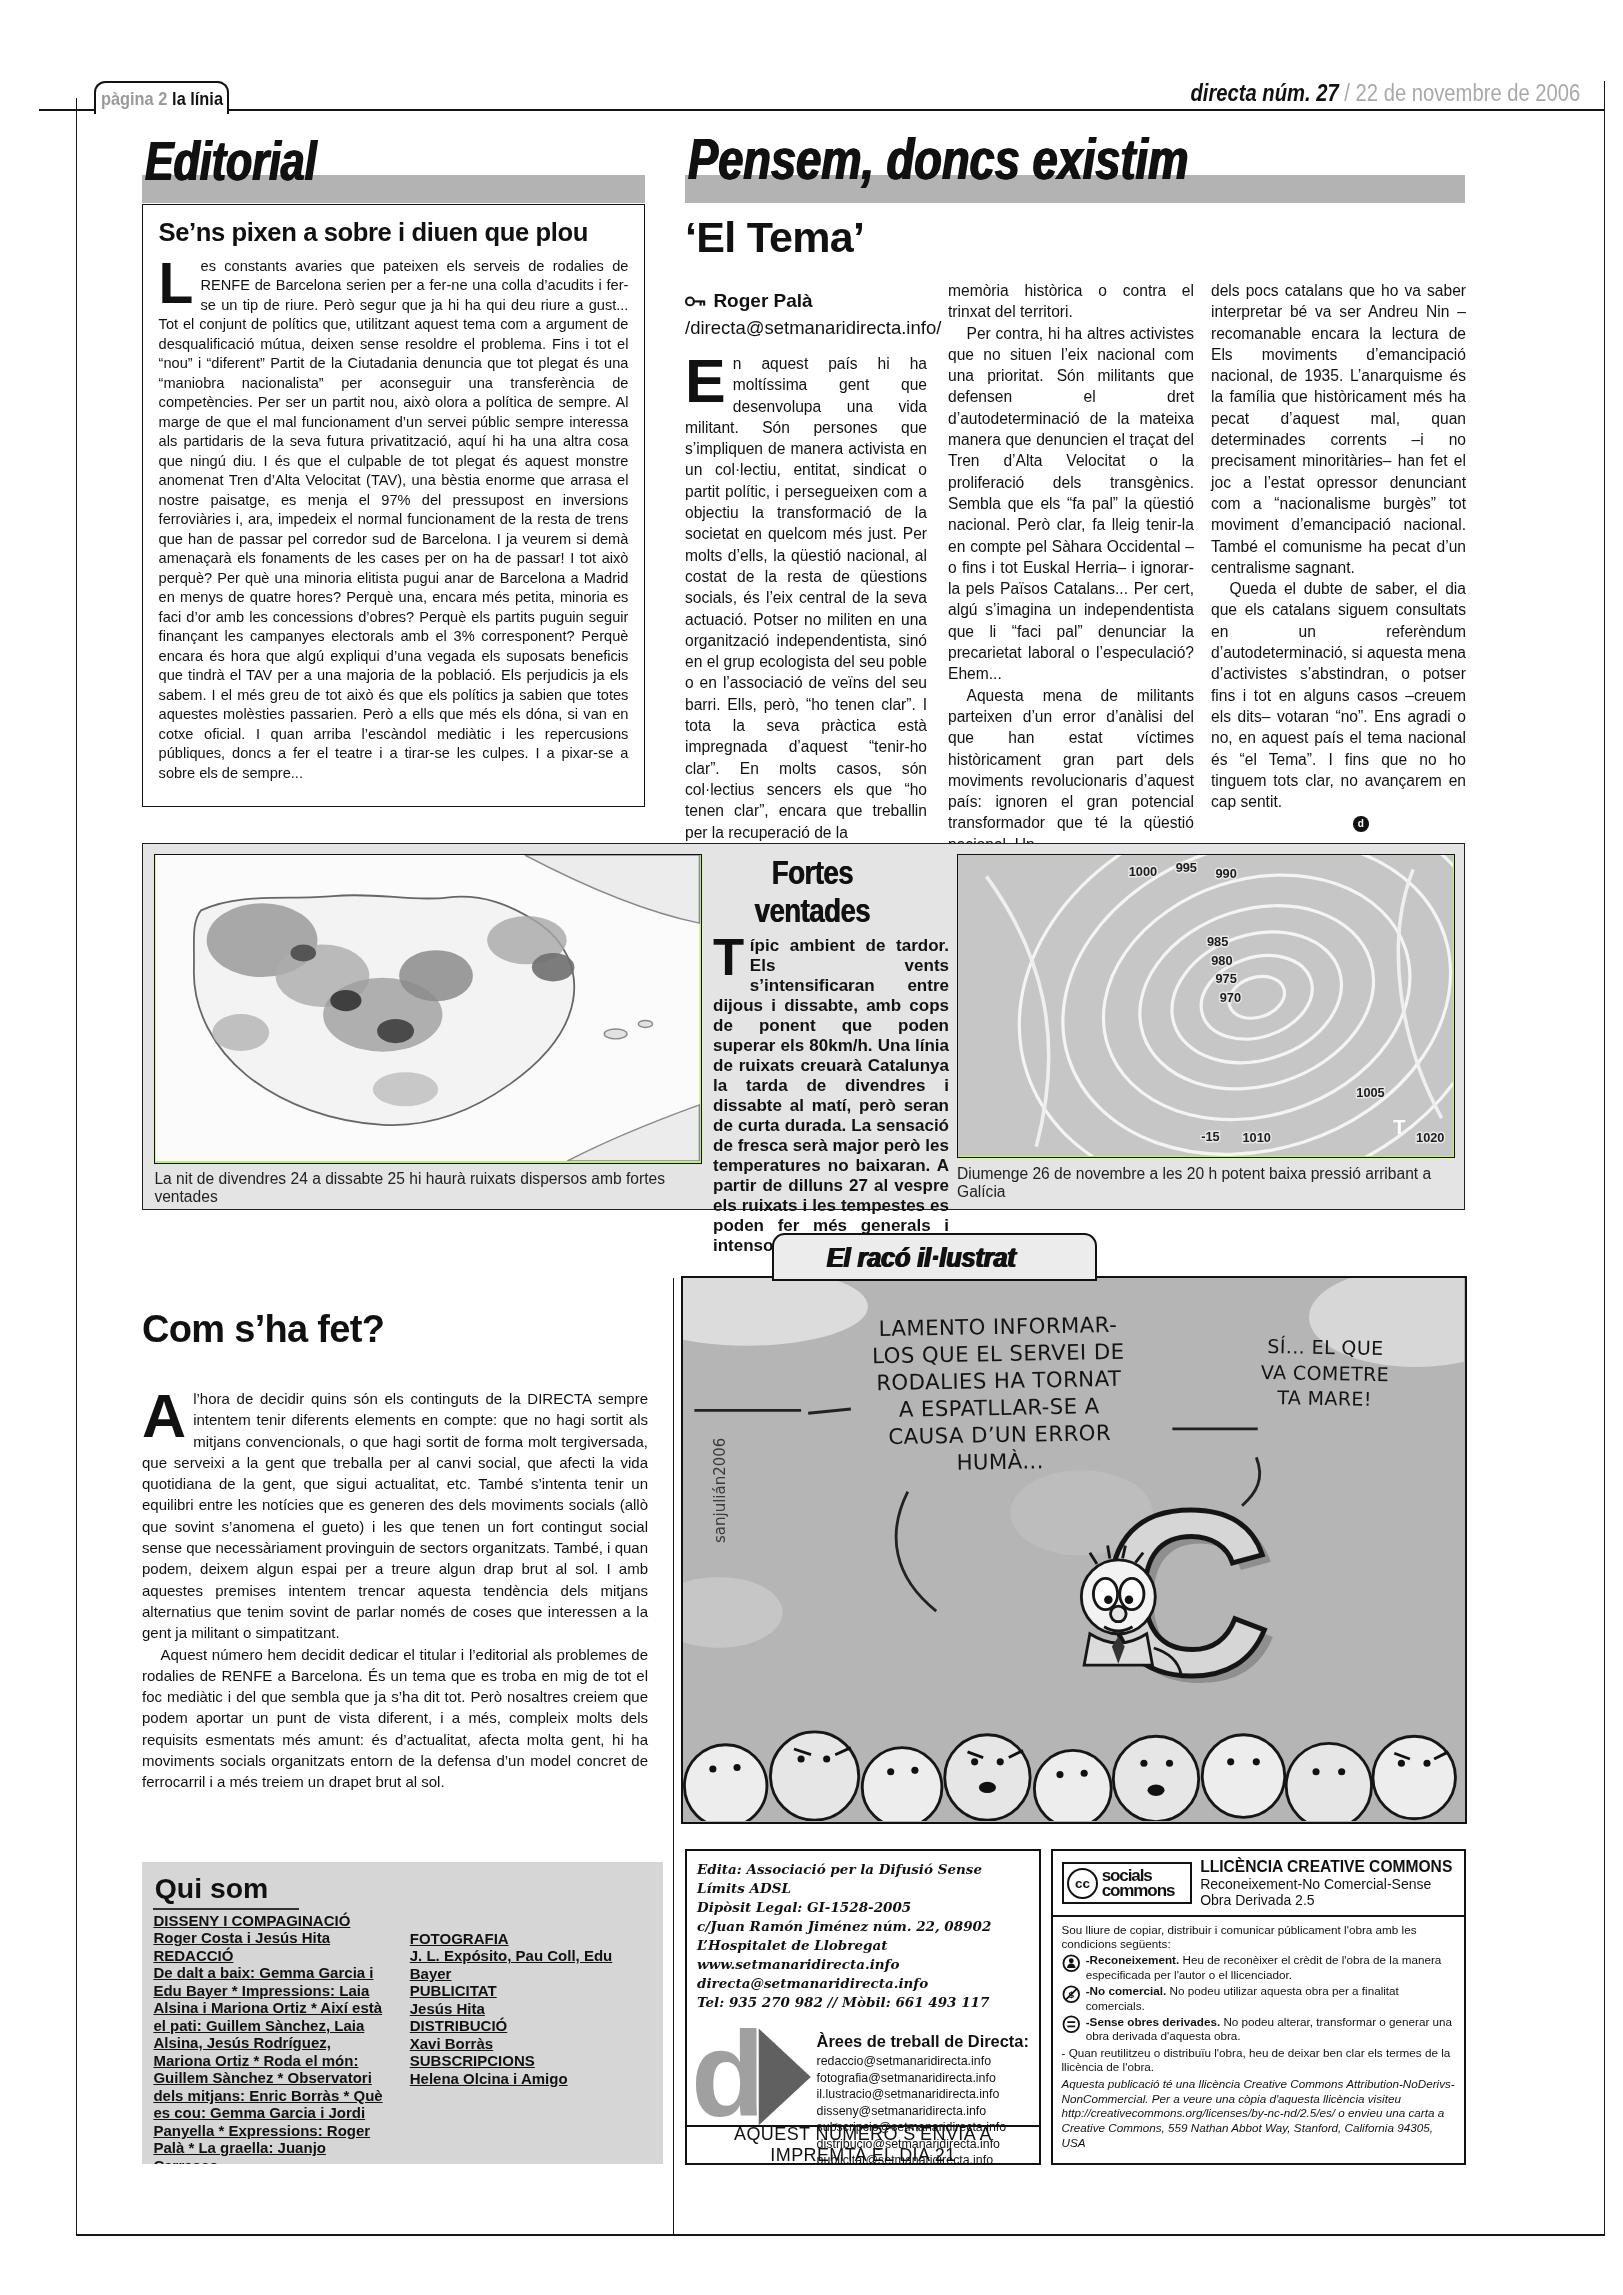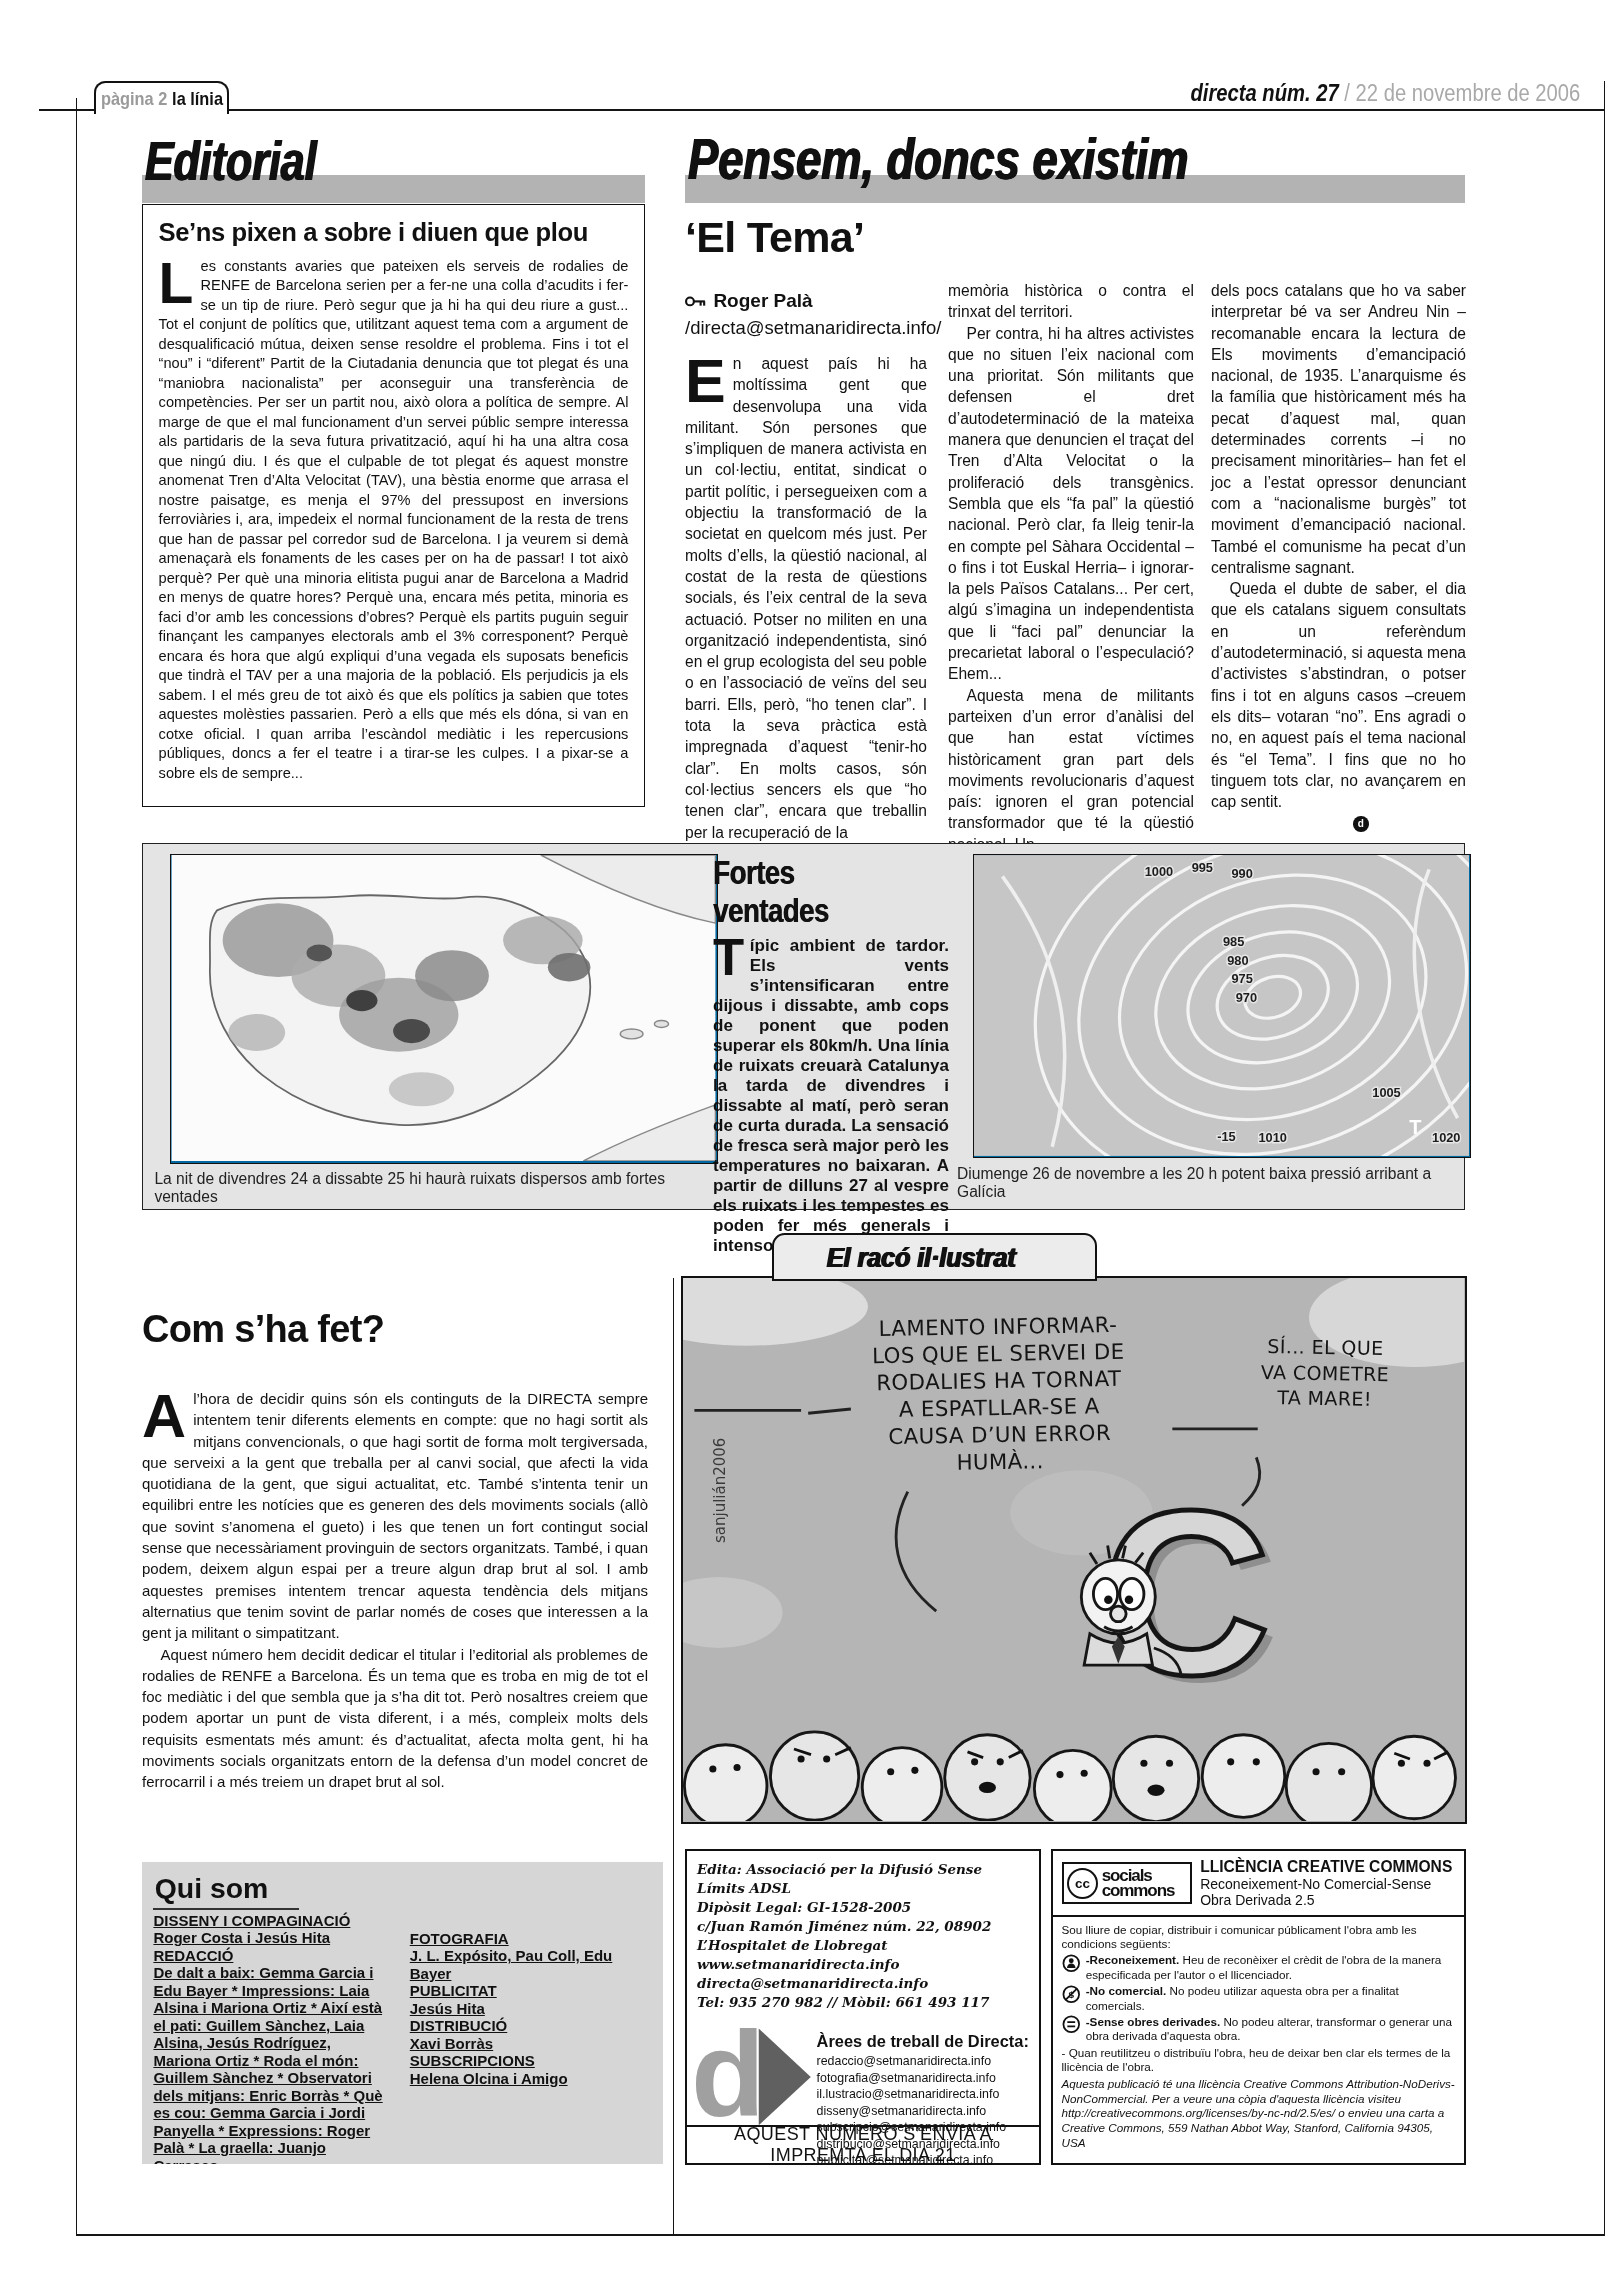--- a/index.html
+++ b/index.html
@@ -21,23 +21,23 @@
        border-radius:11.4px 11.4px 0 0;background:#fff;z-index:3;display:flex;align-items:center;
        justify-content:center;gap:5.7px;font-weight:bold;font-size:19px;}
   #hdr-right{top:80px;right:43px;font-size:23.5px;white-space:nowrap;text-align:right;}
   
   #ed-box{left:142px;top:204px;width:503px;height:603px;border:1.8px solid #111;background:#fff;
           box-sizing:border-box;padding:10px 15.6px 0 15.6px;overflow:hidden;}
   #ed-headline{font-size:25.6px;font-weight:bold;margin:2.8px 0 10px 0;letter-spacing:-0.4px;}
   #ed-body{font-size:14.6px;line-height:19.5px;}
   
   #weather{left:142px;top:843px;width:1323px;height:367px;background:#e4e4e4;border:1.4px solid #222;box-sizing:border-box;}
-  .mapbox{position:absolute;border:1.8px solid #111;background:#0369a1;box-sizing:border-box;margin-left:16px;}
+  .mapbox{position:absolute;border:1.8px solid #111;background:#bef264;box-sizing:border-box;}
   .caption{position:absolute;font-size:15.6px;color:#222;}
-  #wx-title{font-size:33px;font-weight:bold;letter-spacing:-0.7px;text-shadow:0.7px 0 #111;}
+  #wx-title{font-size:33px;font-weight:bold;letter-spacing:-0.7px;text-shadow:0.7px 0 #111;text-align:center;}
   #wx-body{font-size:17px;line-height:20px;font-weight:bold;text-align:justify;margin-top:5.7px;}
   #wx-body .drop{font-size:51px;line-height:40px;padding:2.8px 5.7px 0 0;}
   
   #raco-tab{left:772px;top:1233px;width:321px;height:44px;border:2.1px solid #111;border-radius:12.8px 12.8px 0 0;
             background:#ececec;z-index:2;display:flex;align-items:center;justify-content:center;}
   #comic-box{left:681px;top:1276px;width:786px;height:548px;border:2.5px solid #111;box-sizing:border-box;background:#b5b5b5;}
   .bubble{position:absolute;z-index:5;white-space:pre-line;font-family:"DejaVu Sans",sans-serif;
           color:#141414;letter-spacing:0.4px;}
   #sig{position:absolute;z-index:5;transform:rotate(-90deg);transform-origin:0 0;
        font-family:"DejaVu Sans",sans-serif;font-size:15px;color:#3a3a3a;}

